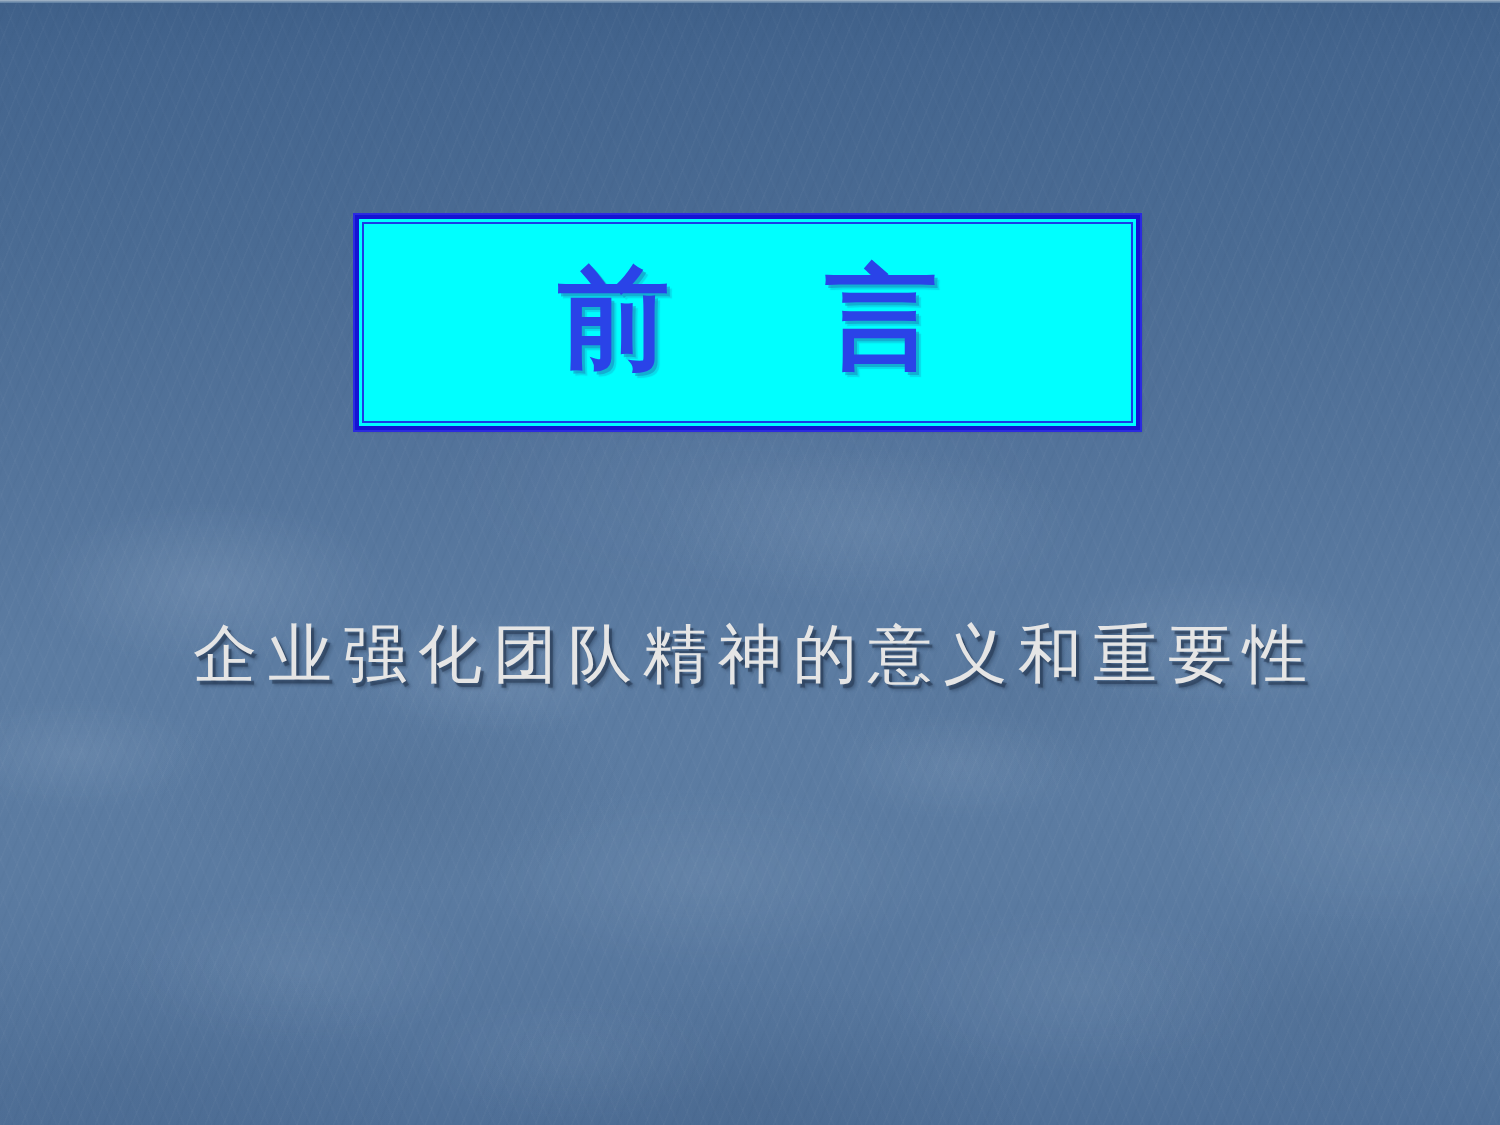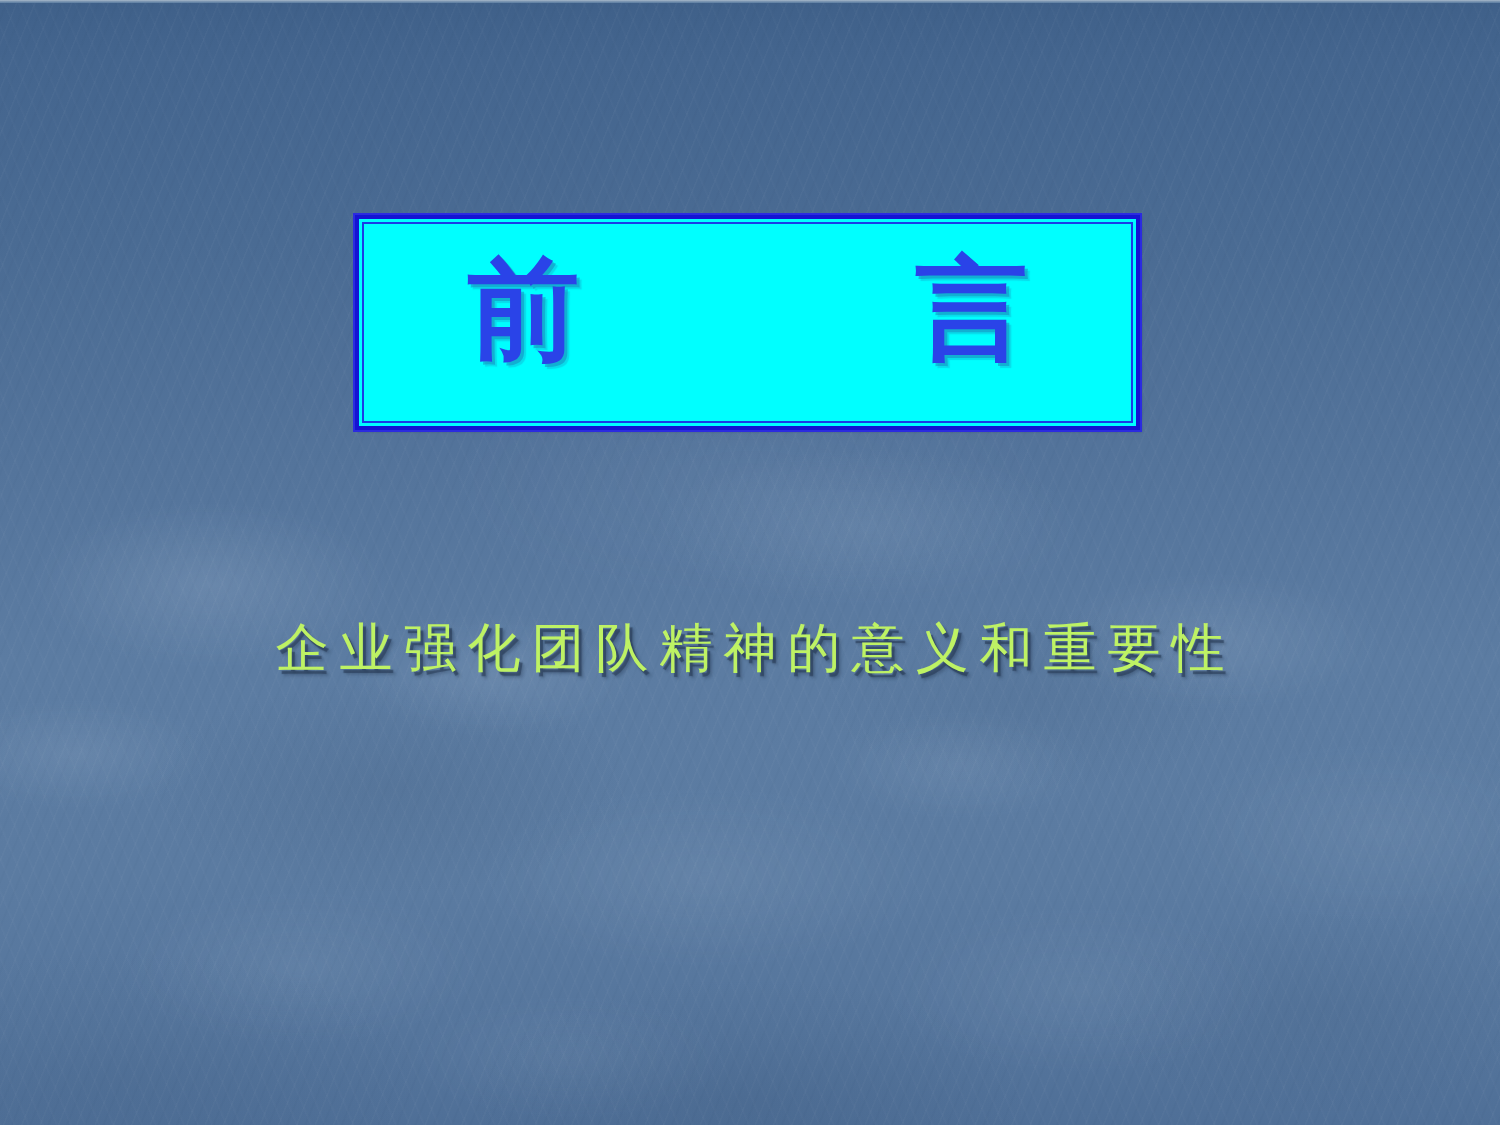--- a/index.html
+++ b/index.html
@@ -113,21 +113,21 @@
       inset 0 0 0 3px #00FFFF,
       inset 0 0 0 5px #1a3ce6,
       inset 0 0 0 8px #00FFFF,
       2px 2px 2px rgba(30,45,70,0.30);
     display: flex;
     align-items: center;
     justify-content: center;
   }
 
   .title-text {
-    font-family: Liberation Mono, monospace;
+    font-family: Liberation Sans, sans-serif;
     font-size: 112px;
     line-height: 1;
     font-weight: 700;
     color: #2a43e8;
     letter-spacing: 0;
     white-space: pre;
     text-shadow:
       3px 3px 0 rgba(26,140,190,0.55),
       5px 5px 1px rgba(26,140,190,0.30);
     transform: translateY(-4px);
@@ -135,24 +135,24 @@
   }
 
   
   .subtitle {
     position: absolute;
     left: 0;
     right: 0;
     top: 618px;
     text-align: center;
     font-family: "DejaVu Sans", "Liberation Sans", sans-serif;
-    font-size: 53px;
+    font-size: 64px;
     line-height: 1.15;
     font-weight: 400;
-    color: #bef264;
+    color: #e5e5e5;
     letter-spacing: 11px;
     text-indent: 11px;
     white-space: nowrap;
     text-shadow:
       3px 4px 1px rgba(34,52,78,0.62),
       5px 6px 3px rgba(34,52,78,0.30);
     user-select: none;
   }
 </style>
 </head>

